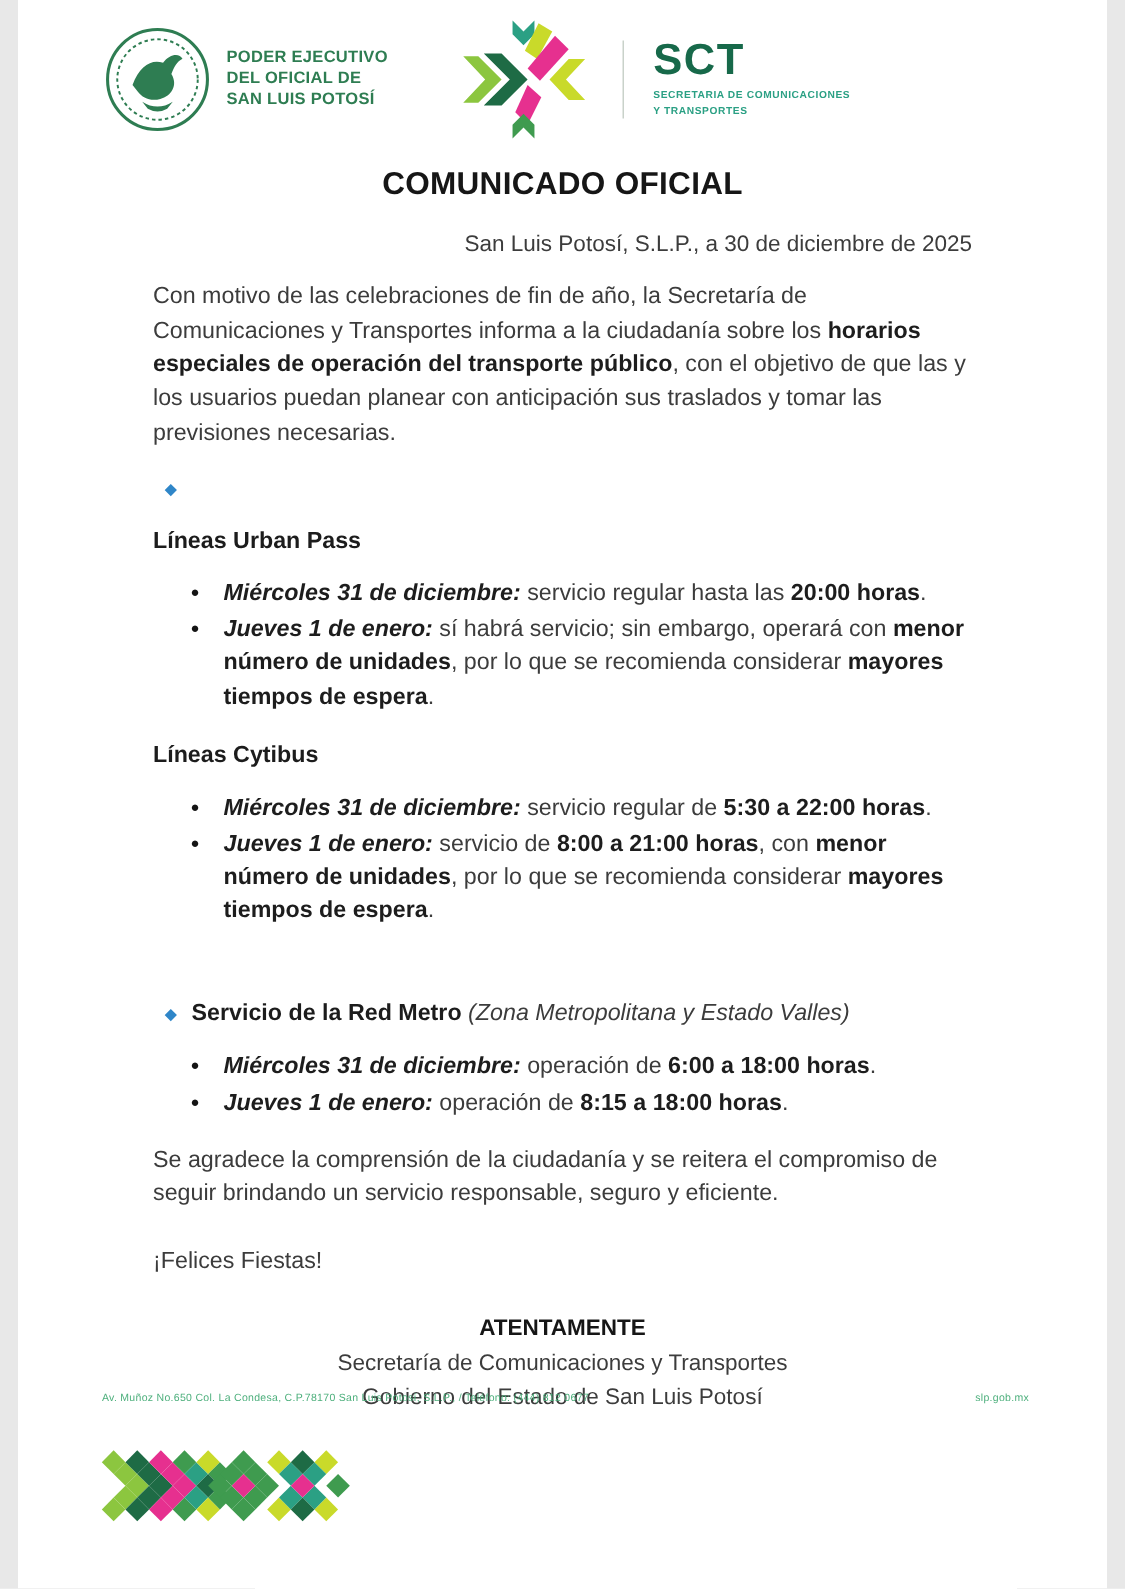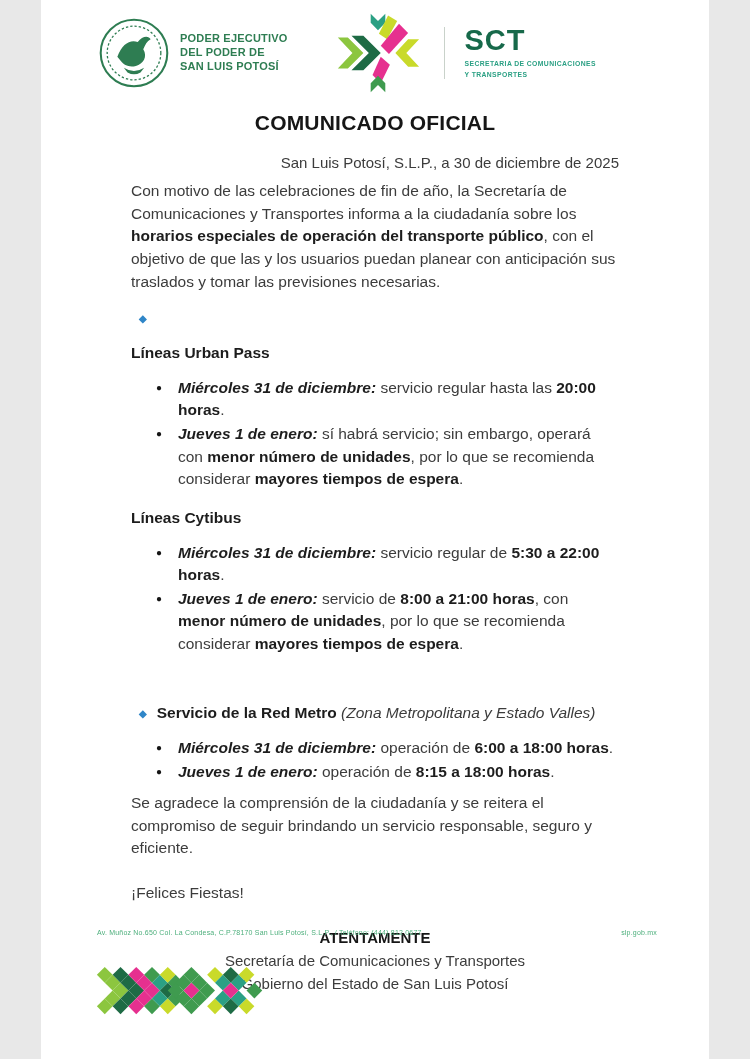--- a/index.html
+++ b/index.html
@@ -1,37 +1,37 @@
 <!DOCTYPE html>
 <html><head>
 <meta charset="utf-8">
 <style>
   html,body{margin:0;padding:0;background:#e8e8e8;}
   .page{
-    width:668px;height:1059px;background:#ffffff;position:relative;overflow:hidden;
+    width:726px;height:1059px;background:#ffffff;position:relative;overflow:hidden;
     margin:0 auto;font-family:"Liberation Sans",sans-serif;
   }
   
   .letterhead{display:flex;align-items:center;padding:14px 48px 0 56px;height:92px;box-sizing:border-box;}
   .lh-left{display:flex;align-items:center;}
   .exec{margin-left:9px;font-size:11px;font-weight:700;color:#2e7d52;line-height:1.25;letter-spacing:.2px;}
   .lh-center{display:flex;align-items:center;margin-left:44px;}
   .brand-text{text-align:right;line-height:1;}
   .brand-top{font-size:17px;font-weight:700;color:#1e6b45;letter-spacing:2.5px;padding-right:14px;}
   .brand-main{font-size:29px;font-weight:700;color:#1e6b45;letter-spacing:.5px;margin-top:1px;}
   .brand-tag{font-size:7.5px;color:#9bbf4a;letter-spacing:.6px;margin-top:5px;text-align:center;}
   .chevron-logo{margin-left:4px;}
   .lh-divider{width:1px;height:52px;background:#c9d2ca;margin:0 20px 0 24px;}
   .sct-acronym{font-size:29px;font-weight:700;color:#17694a;letter-spacing:1px;line-height:1;}
   .sct-dept{font-size:6.8px;color:#2ba084;letter-spacing:.4px;line-height:1.55;margin-top:4px;font-weight:700;}
   
   .content{padding:0 90px;}
   .doc-title{text-align:center;font-size:21px;font-weight:700;color:#161616;margin:19px 0 0;letter-spacing:.2px;}
   .dateline{text-align:right;font-size:15px;color:#3c3c3c;margin-top:19px;}
-  .para{font-size:15.5px;color:#3c3c3c;line-height:1.46;margin:9px 0 0;}
+  .para{font-size:15.5px;color:#3c3c3c;line-height:1.46;margin:16px 0 0;}
   .sec-heading{margin-top:21px;padding-left:8px;font-size:15.5px;color:#1c1c1c;font-weight:700;display:flex;align-items:baseline;}
   .diamond{color:#2f86c8;font-size:10px;margin-right:10px;flex:none;position:relative;top:-1px;}
   .sec-note{font-style:italic;font-weight:400;color:#3c3c3c;}
   .grp-title{margin-top:19px;font-size:15.5px;font-weight:700;color:#1c1c1c;}
   .list{margin:15px 0 0;padding:0;list-style:none;}
   .list li{display:flex;font-size:15.5px;color:#3c3c3c;line-height:1.43;padding-left:25px;margin-top:2px;}
   .marker{width:22px;flex:none;font-size:10px;padding-top:4px;color:#141414;}
   .txt{flex:1;}
   .b{font-weight:700;color:#1d1d1d;}
   .i{font-style:italic;}
@@ -52,21 +52,21 @@
   <div class="letterhead">
     <div class="lh-left">
       <svg width="74" height="74" viewBox="0 0 80 80">
         <circle cx="40" cy="40" r="36" fill="none" stroke="#2e7d52" stroke-width="2.2"></circle>
         <circle cx="40" cy="40" r="29" fill="none" stroke="#2e7d52" stroke-width="1.4" stroke-dasharray="2.5,2.2"></circle>
         <path d="M22,44 C27,30 36,25 44,28 C49,21 56,21 58,25 C54,27 52,31 50,36 C55,44 50,52 42,54 C35,56 29,53 26,49 Z" fill="#2e7d52"></path>
         <path d="M29,56 Q40,63 51,56 L47,61 Q40,65 33,61 Z" fill="#2e7d52"></path>
       </svg>
       <div class="exec">
         <div>PODER EJECUTIVO</div>
-        <div>DEL PODER DE</div>
+        <div>DEL OFICIAL DE</div>
         <div>SAN LUIS POTOSÍ</div>
       </div>
     </div>
 
     <div class="lh-center">
       <svg class="chevron-logo" width="84" height="84" viewBox="0 0 92 92">
         <polygon points="2,29 13,29 30,46 13,63 2,63 18,46" fill="#8cc63f"></polygon>
         <polygon points="17,27 30,27 49,46 30,65 17,65 36,46" fill="#1e6b45"></polygon>
         <polygon points="38,3 46,11 54,3 54,13 46,21 38,13" fill="#2ba084"></polygon>
         <polygon points="57,5 67,11 56,31 47,25" fill="#c9da2a"></polygon>

